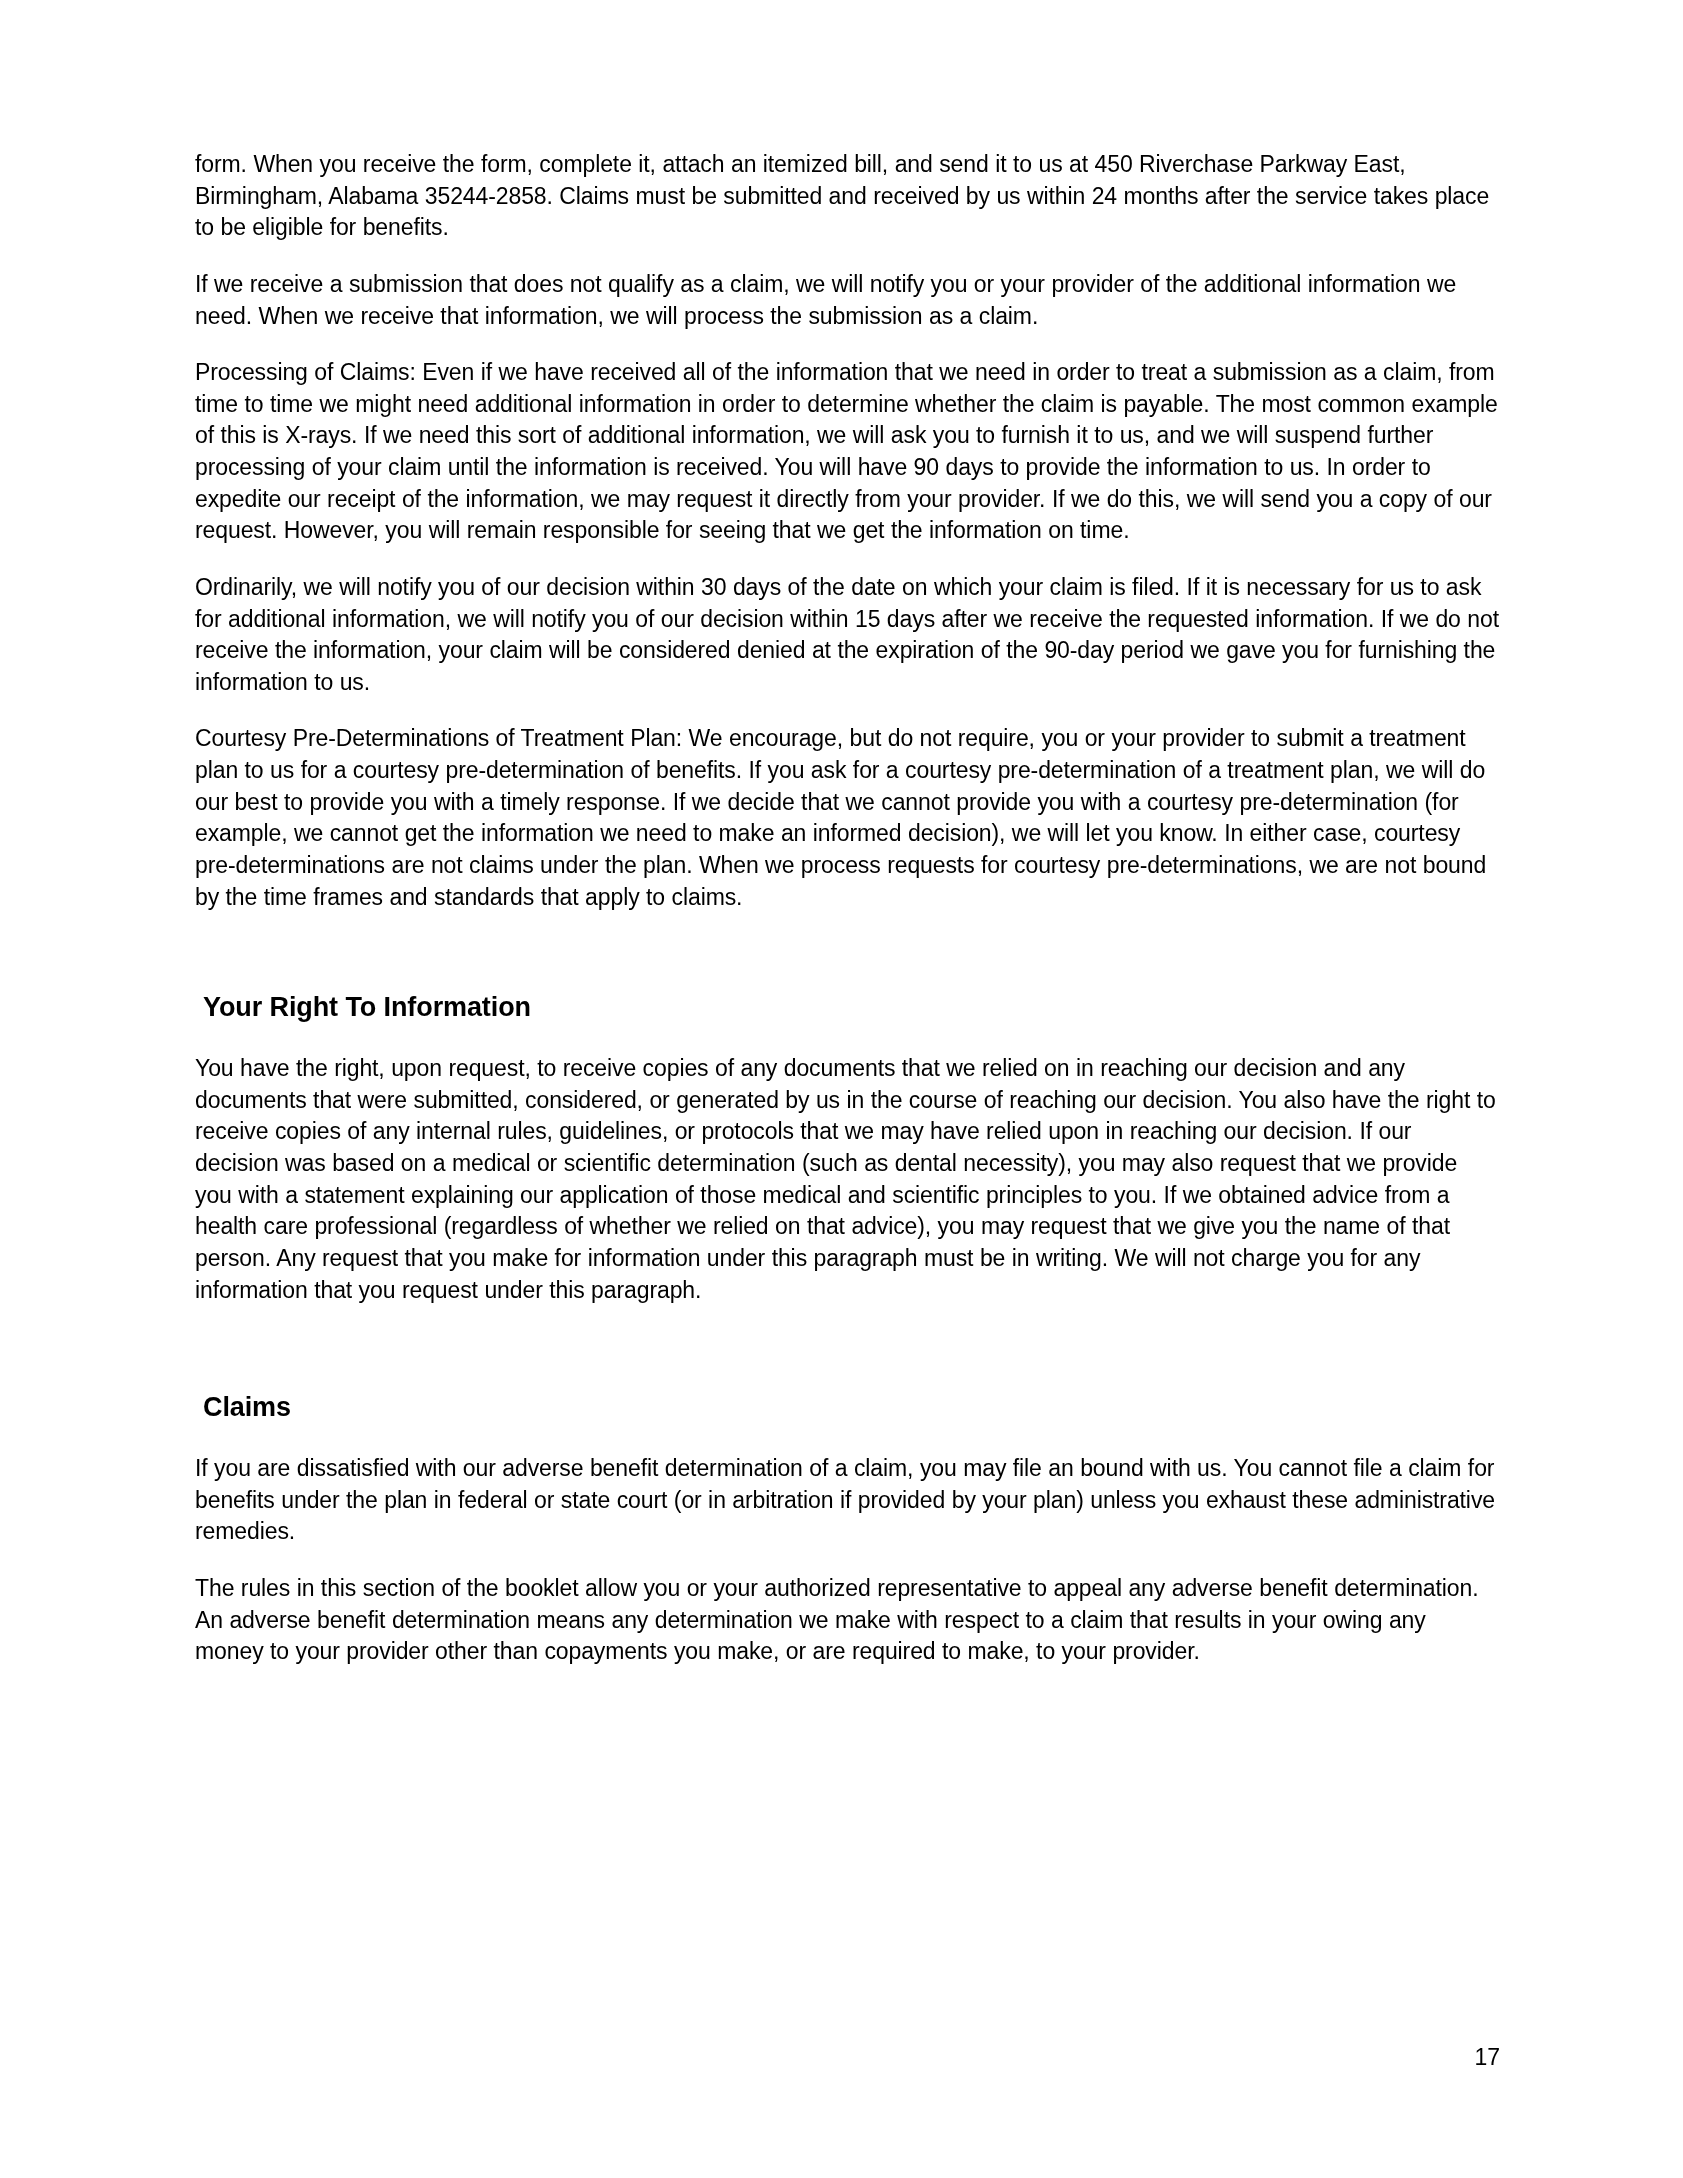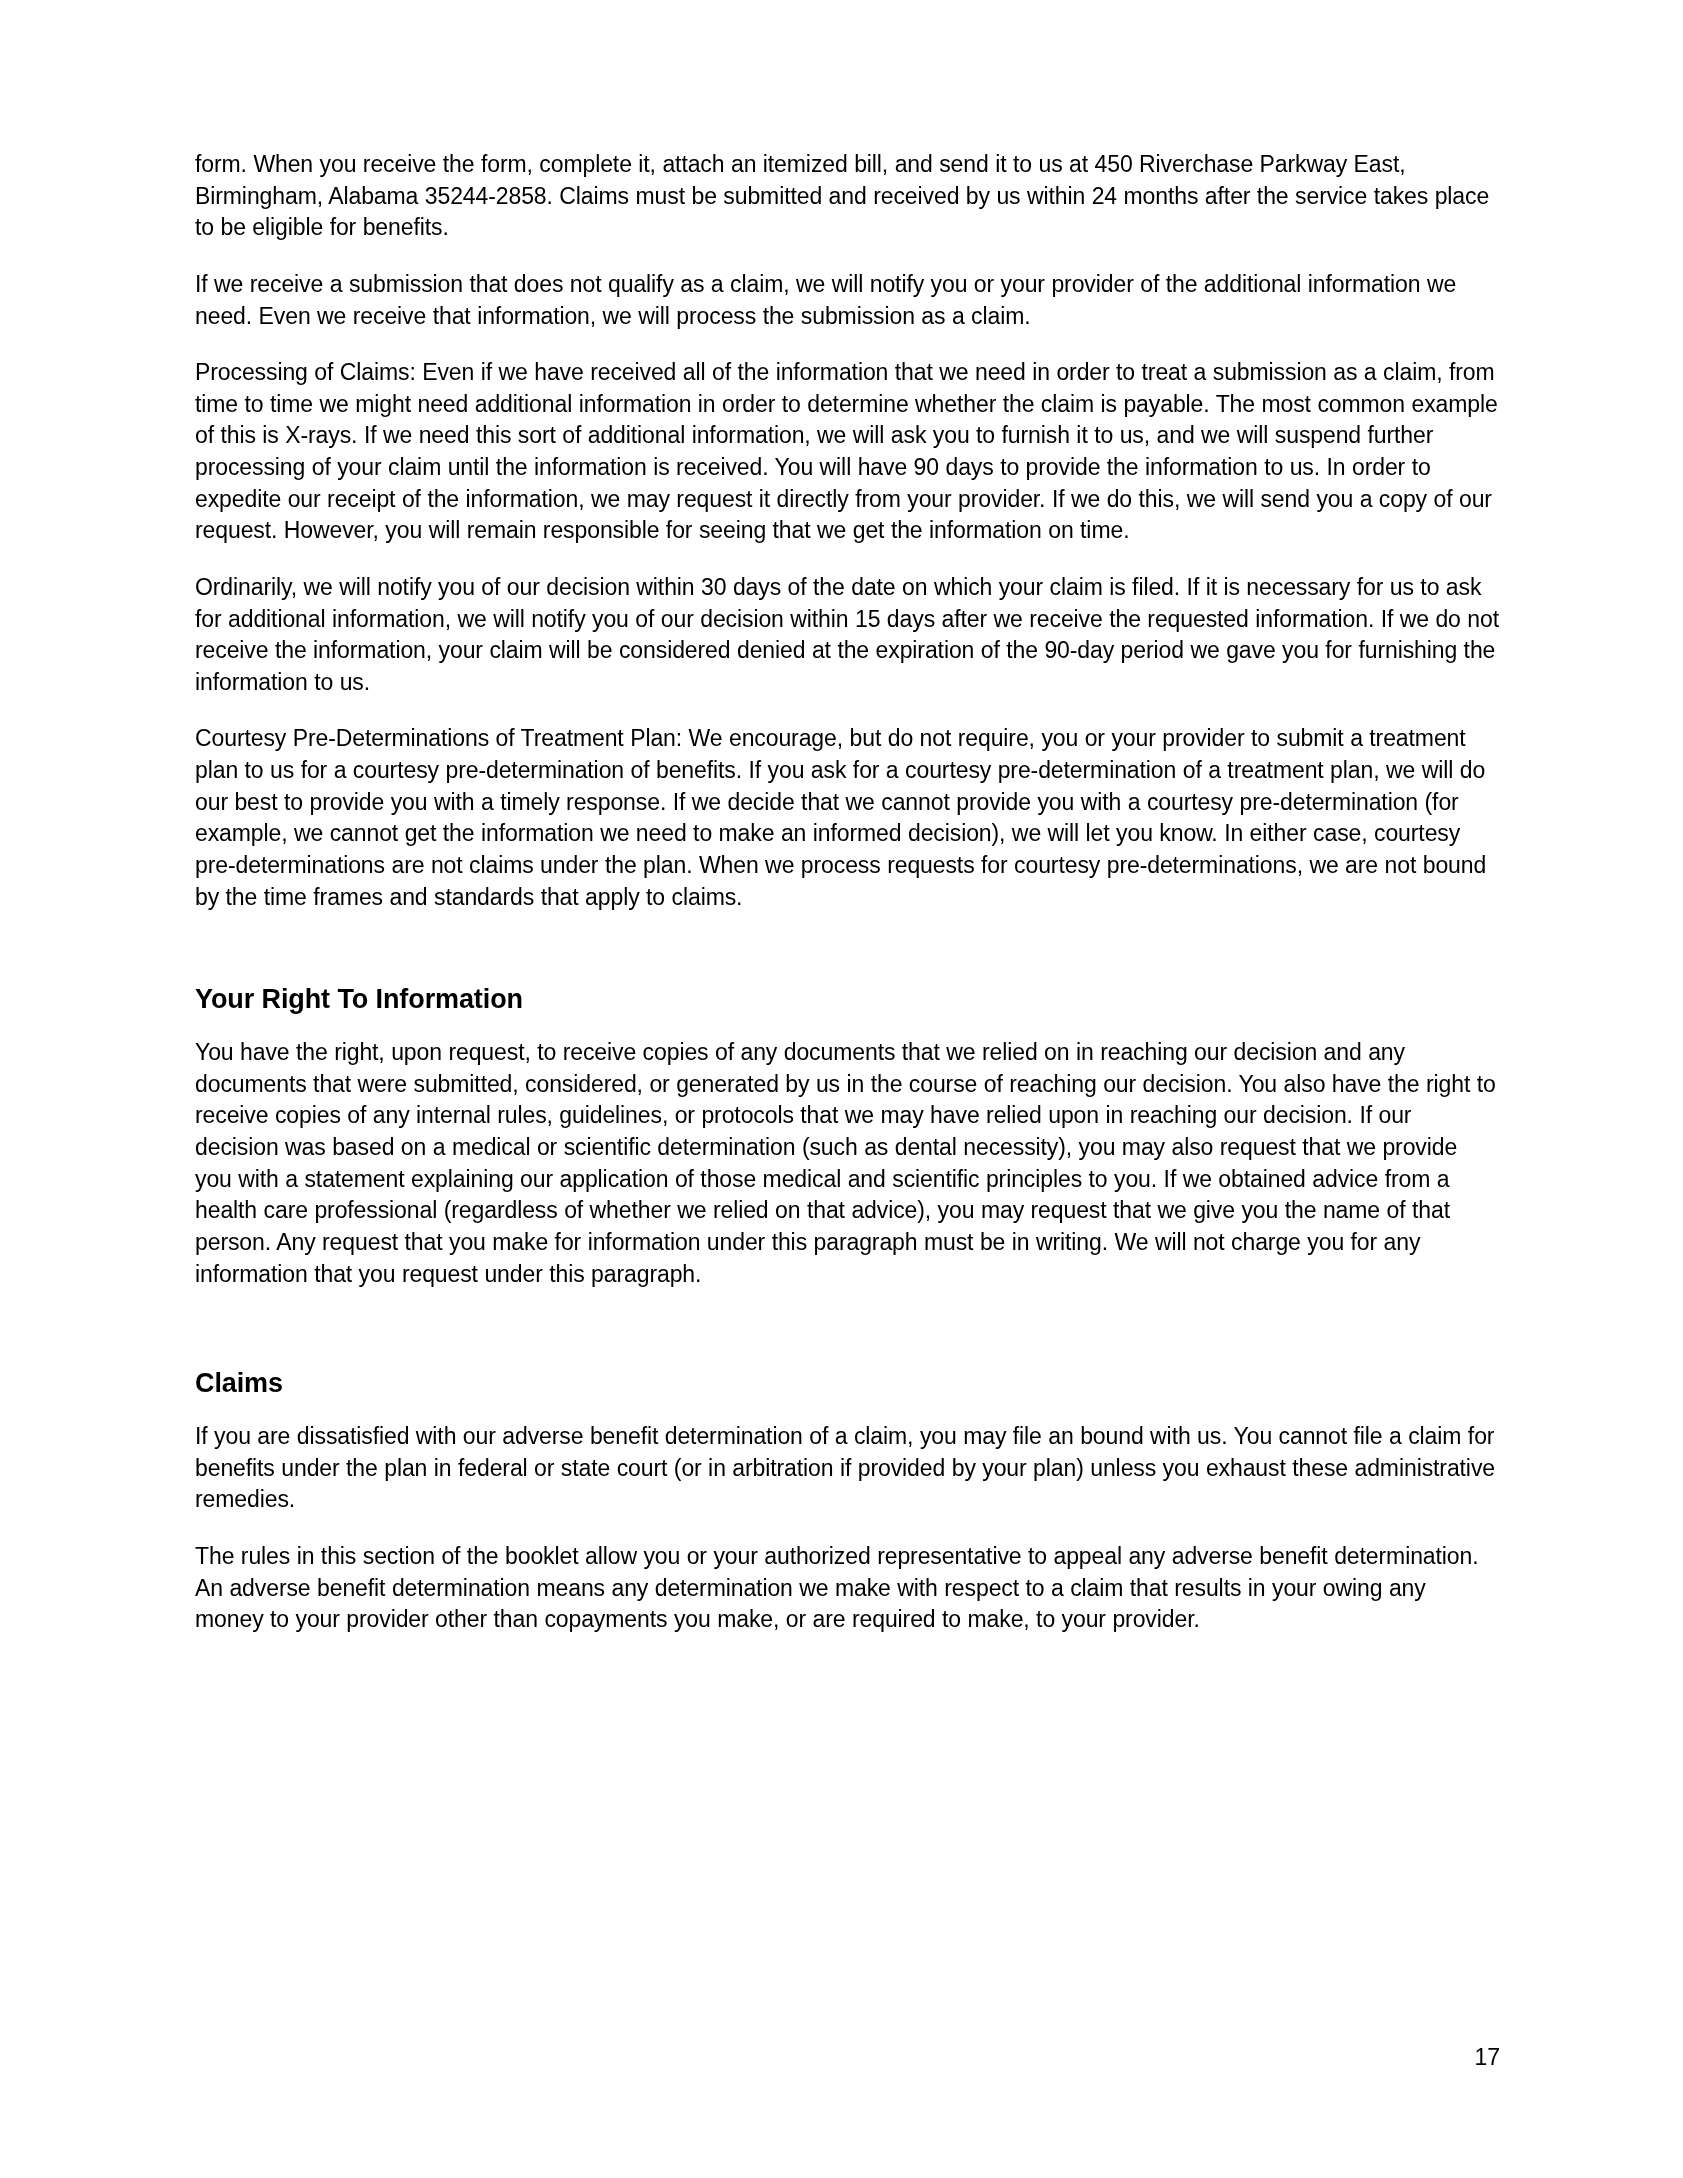--- a/index.html
+++ b/index.html
@@ -31,21 +31,21 @@
     letter-spacing: -0.1px;
     word-spacing: 0.2px;
     color: #000;
   }
   .runin {
     font-weight: normal;
   }
   .section-heading {
     font-size: 27px;
     font-weight: bold;
-    margin: 0;
+    margin: 8px;
     padding: 0;
     letter-spacing: -0.1px;
     color: #000;
   }
   .spacer-before-heading {
     height: 46px;
   }
   .spacer-after-heading {
     height: 22px;
   }
@@ -60,21 +60,21 @@
     color: #000;
   }
 </style>
 </head>
 <body>
 
 <div class="page">
 
   <p class="body-text">form.   When you receive the form, complete it, attach an itemized bill, and send it to us at 450 Riverchase Parkway East, Birmingham, Alabama 35244-2858.   Claims must be submitted and received by us within 24 months after the service takes place to be eligible for benefits.</p>
 
-  <p class="body-text">If we receive a submission that does not qualify as a claim, we will notify you or your provider of the additional information we need.   Even we receive that information, we will process the submission as a claim.</p>
+  <p class="body-text">If we receive a submission that does not qualify as a claim, we will notify you or your provider of the additional information we need.   When we receive that information, we will process the submission as a claim.</p>
 
   <p class="body-text"><span class="runin">Processing of Claims:</span><span>  Even if we have received all of the information that we need in order to treat a submission as a claim, from time to time we might need additional information in order to determine whether the claim is payable.   The most common example of this is X-rays.   If we need this sort of additional information, we will ask you to furnish it to us, and we will suspend further processing of your claim until the information is received.   You will have 90 days to provide the information to us.   In order to expedite our receipt of the information, we may request it directly from your provider.   If we do this, we will send you a copy of our request.   However, you will remain responsible for seeing that we get the information on time.</span></p>
 
   <p class="body-text">Ordinarily, we will notify you of our decision within 30 days of the date on which your claim is filed.   If it is necessary for us to ask for additional information, we will notify you of our decision within 15 days after we receive the requested information.   If we do not receive the information, your claim will be considered denied at the expiration of the 90-day period we gave you for furnishing the information to us.</p>
 
 
   <p class="body-text"><span class="runin">Courtesy Pre-Determinations of Treatment Plan:</span><span>  We encourage, but do not require, you or your provider to submit a treatment plan to us for a courtesy pre-determination of benefits.   If you ask for a courtesy pre-determination of a treatment plan, we will do our best to provide you with a timely response.  If we decide that we cannot provide you with a courtesy pre-determination (for example, we cannot get the information we need to make an informed decision), we will let you know.   In either case, courtesy pre-determinations are not claims under the plan.   When we process requests for courtesy pre-determinations, we are not bound by the time frames and standards that apply to claims.</span></p>
 
   <div class="spacer-before-heading"></div>
   <h2 class="section-heading">Your Right To Information</h2>

